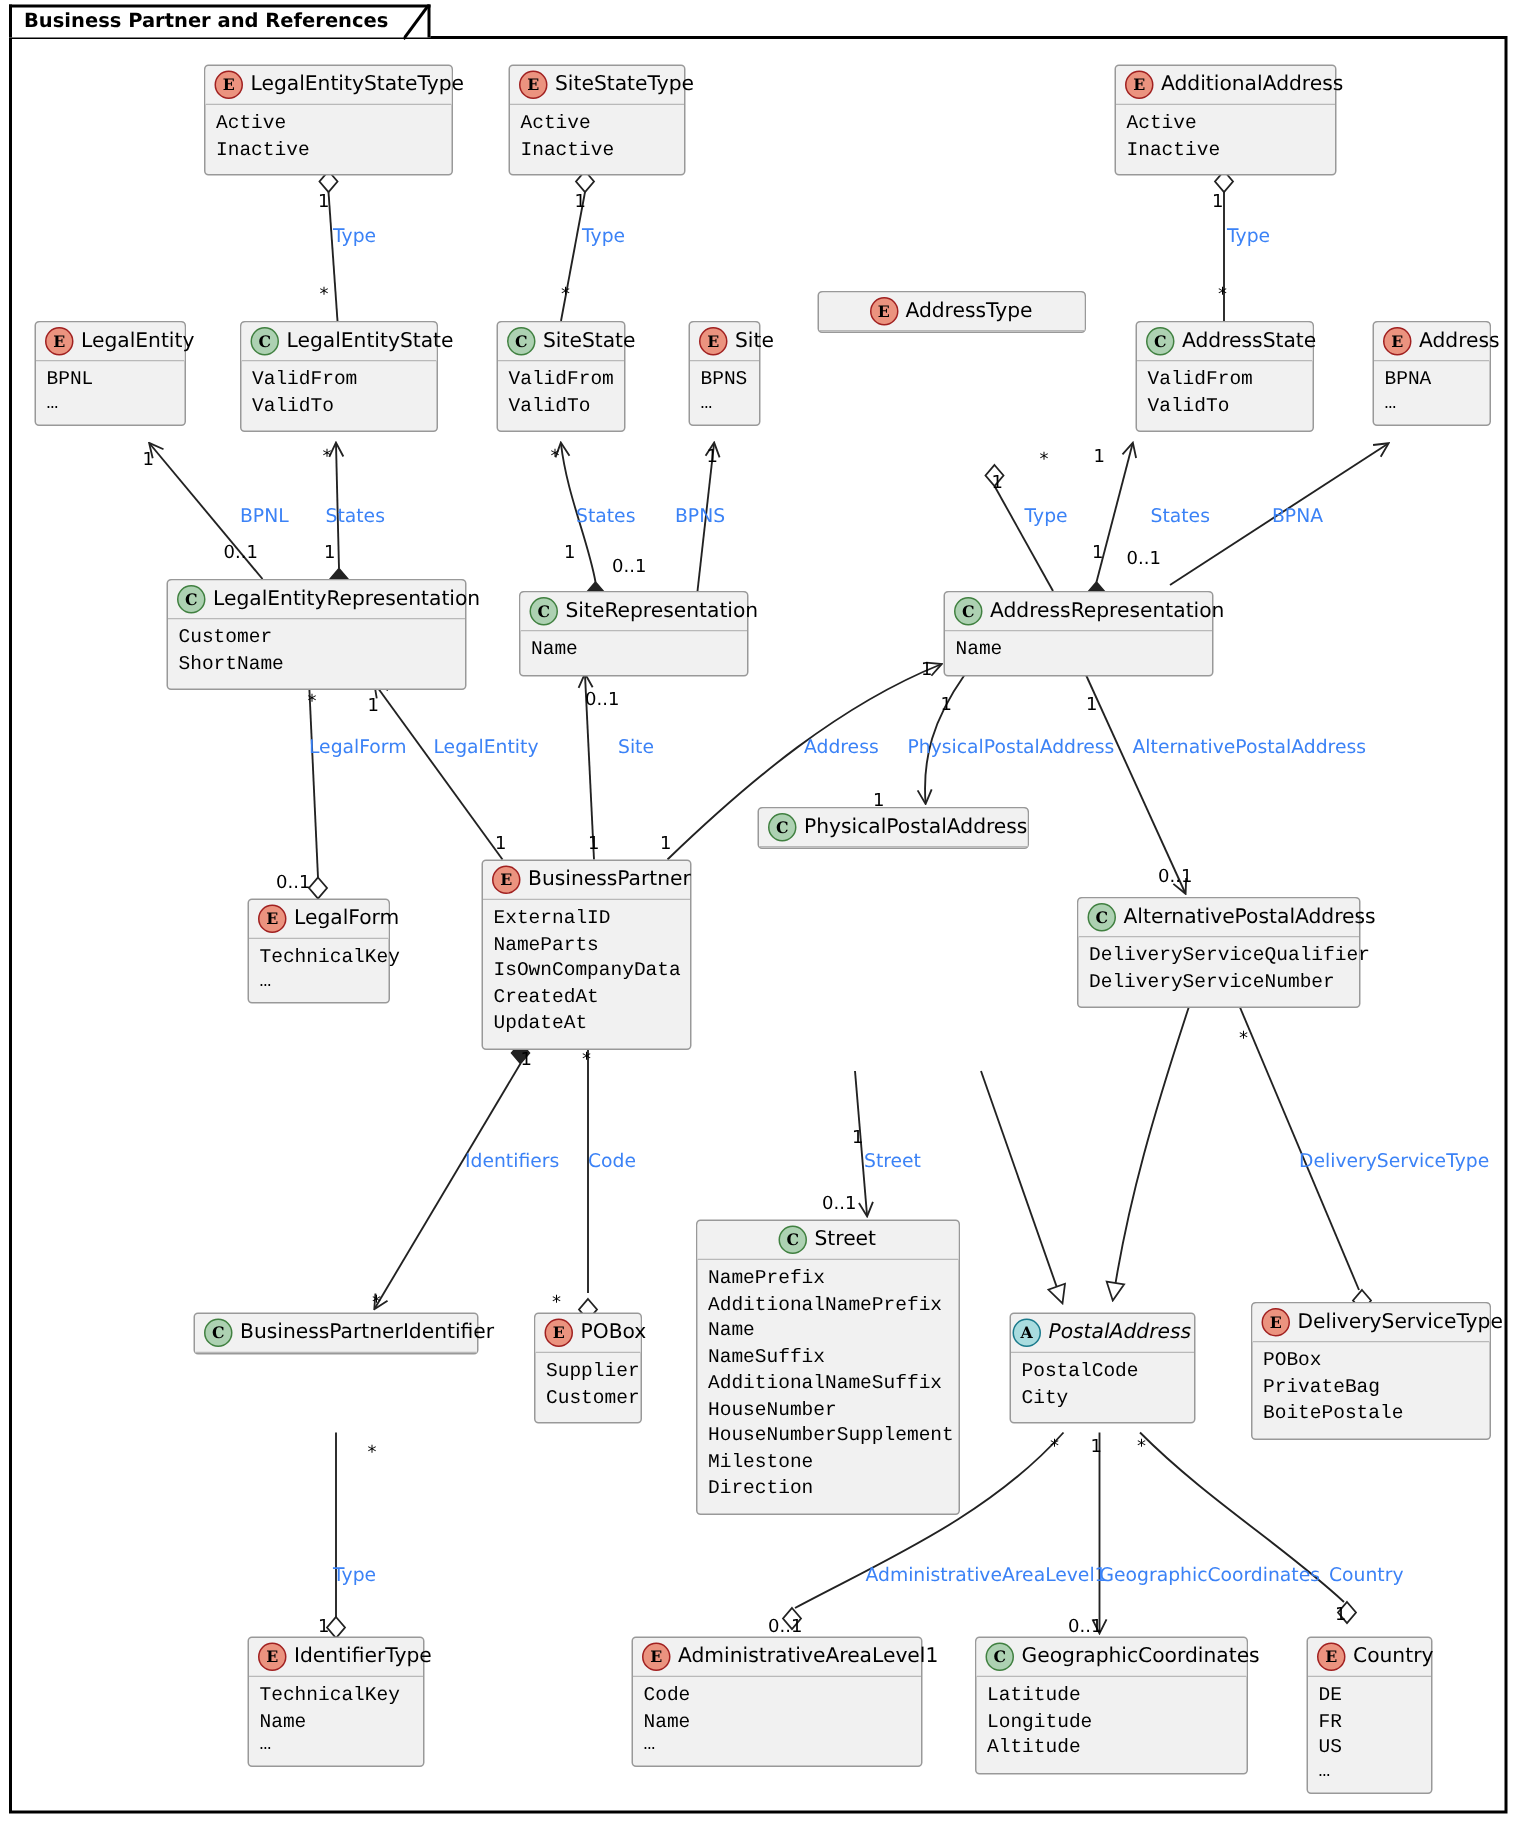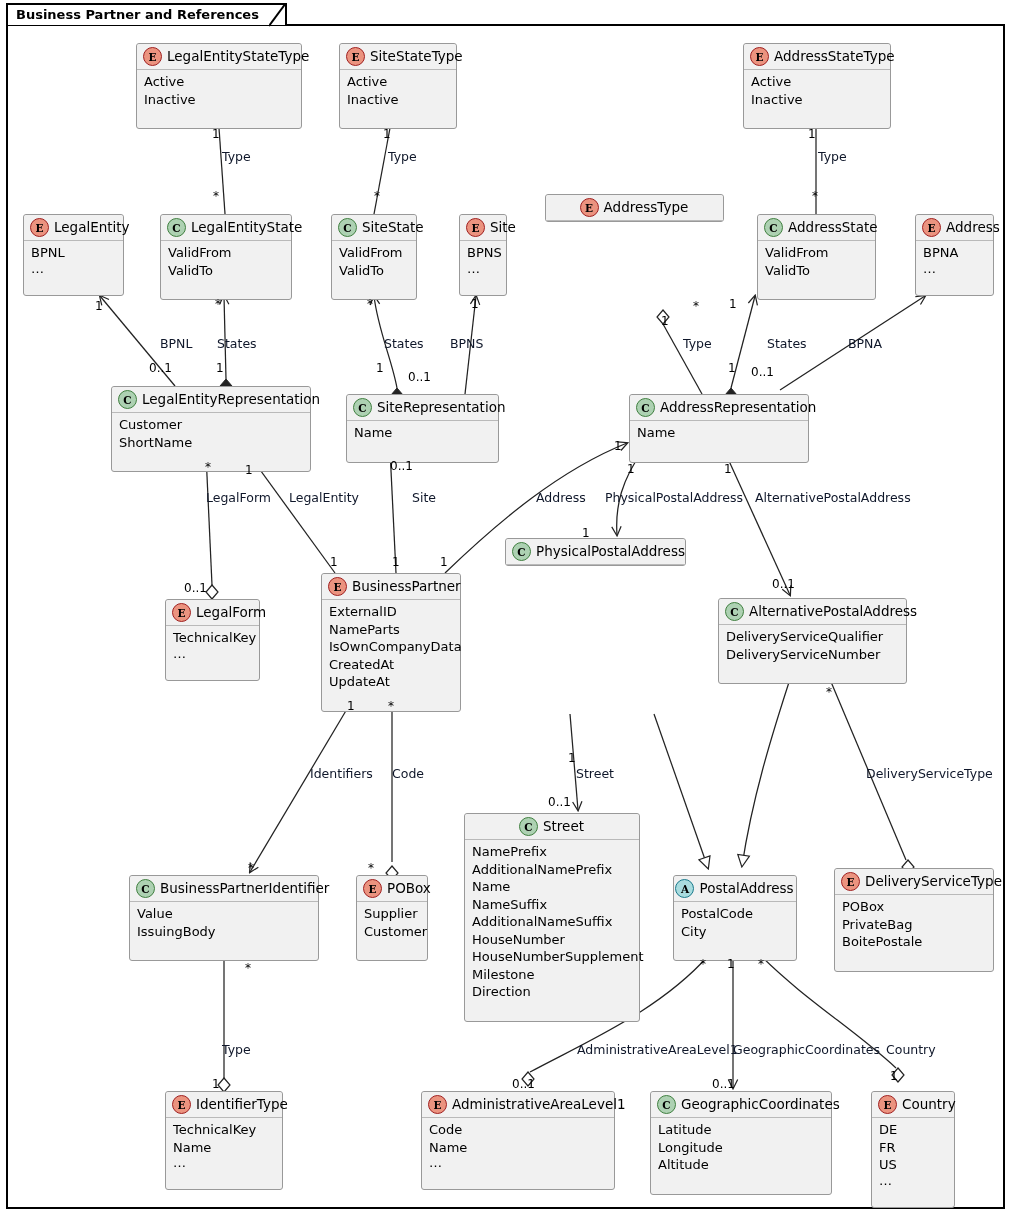--- a/index.html
+++ b/index.html
@@ -17,33 +17,33 @@
   svg#edges{position:absolute;left:0;top:0;width:1017px;height:1220px;overflow:visible;}
 
   .node{position:absolute;box-sizing:border-box;border:1px solid #999;
         background:#F1F1F1;border-radius:3px;
         box-shadow:0 0 0 0 rgba(0,0,0,0);}
   .node .hdr{display:flex;align-items:center;justify-content:center;
         gap:5px;padding:3px 7px 3px 6px;border-bottom:1px solid #B9B9B9;
         background:#F1F1F1;border-radius:3px 3px 0 0;white-space:nowrap;}
   .node .hdr.left{justify-content:flex-start;}
   .node .title{font-size:13.5px;color:#000;line-height:15px;}
-  .node.abstract .title{}
-  .node .body{padding:3px 7px 20px 7px;}
+  .node.abstract .title{font-style:italic;}
+  .node .body{padding:3px 7px 8px 7px;font-family:Liberation Mono, monospace;}
   .node .attr{font-size:13px;color:#000;line-height:17.5px;white-space:nowrap;}
   .node .attr.dots{line-height:13px;font-size:13px;}
 
   .stereo{width:17px;height:17px;border-radius:50%;flex:0 0 auto;
       display:flex;align-items:center;justify-content:center;
       font-size:10.5px;font-weight:bold;font-family:"DejaVu Serif","Liberation Serif",serif;}
   .stereo.e{background:#EB937F;border:1.4px solid #A02020;color:#000;}
   .stereo.c{background:#ADD1B2;border:1.4px solid #408040;color:#000;}
   .stereo.a{background:#A9DCDF;border:1.4px solid #1A7A8C;color:#000;}
 
-  .elabel{position:absolute;font-size:12.5px;color:#0f172a;white-space:nowrap;
+  .elabel{position:absolute;font-size:12.5px;color:#3b82f6;white-space:nowrap;
       line-height:13px;}
   .mult{position:absolute;font-size:12px;color:#000;white-space:nowrap;
       line-height:12px;}
 </style>
 </head>
 <body>
 
 <div id="stage">
 
   <div id="pkg"></div>
@@ -161,21 +161,21 @@
           <span class="title">SiteStateType</span>
         </div>
         <div class="body">
           <div class="attr">Active</div>
           <div class="attr">Inactive</div>
         </div>
       </div>
       <div class="node" style="left: 743px; top: 43px; width: 148px;">
         <div class="hdr left">
           <span class="stereo e">E</span>
-          <span class="title">AddressStateType</span>
+          <span class="title">AdditionalAddress</span>
         </div>
         <div class="body">
           <div class="attr">Active</div>
           <div class="attr">Inactive</div>
         </div>
       </div>
       <div class="node" style="left: 23px; top: 214px; width: 101px;">
         <div class="hdr left">
           <span class="stereo e">E</span>
           <span class="title">LegalEntity</span>
@@ -305,24 +305,20 @@
         </div>
         <div class="body">
           <div class="attr">DeliveryServiceQualifier</div>
           <div class="attr">DeliveryServiceNumber</div>
         </div>
       </div>
       <div class="node" style="left: 129px; top: 875px; width: 190px;">
         <div class="hdr left">
           <span class="stereo c">C</span>
           <span class="title">BusinessPartnerIdentifier</span>
-        </div>
-        <div class="body">
-          <div class="attr">Value</div>
-          <div class="attr">IssuingBody</div>
         </div>
       </div>
       <div class="node" style="left: 356px; top: 875px; width: 72px;">
         <div class="hdr left">
           <span class="stereo e">E</span>
           <span class="title">POBox</span>
         </div>
         <div class="body">
           <div class="attr">Supplier</div>
           <div class="attr">Customer</div>

